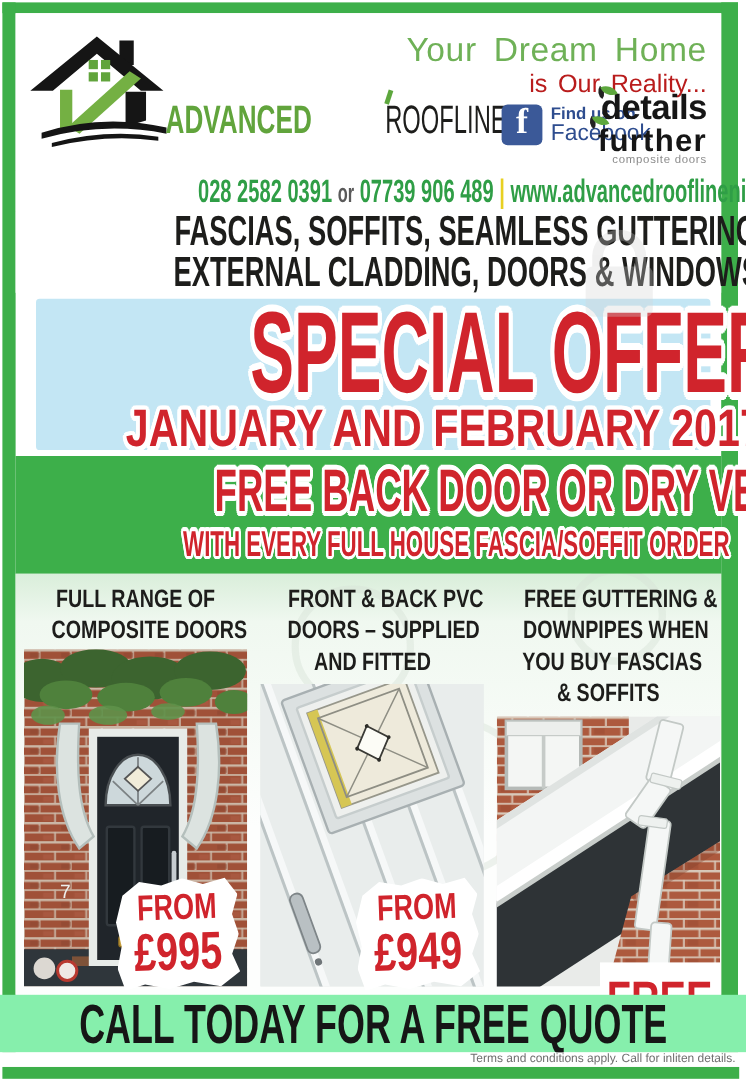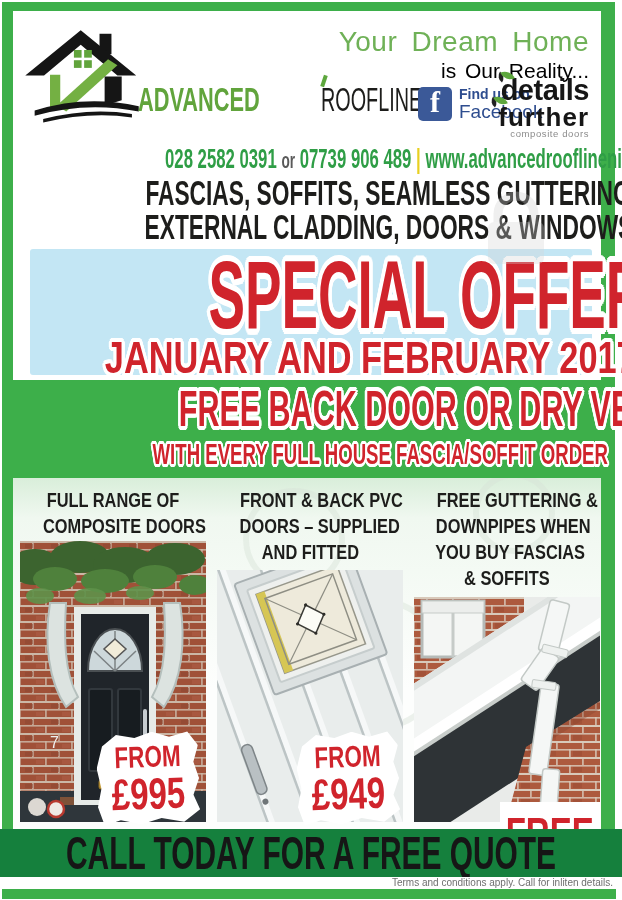--- a/index.html
+++ b/index.html
@@ -20,21 +20,21 @@
   .frame-bottom{position:absolute;left:2px;right:6px;top:889px;height:10px;background:#3daf4a;}
 
   
   .header{position:absolute;left:13px;top:11px;width:588px;height:131px;background:#fff;}
   .logo-svg{position:absolute;left:8px;top:6px;width:128px;height:118px;}
   .brand{position:absolute;left:125px;top:70px;height:40px;white-space:nowrap;}
   .brand-adv{font-size:33px;font-weight:800;color:#61a43c;letter-spacing:0;--sx:.66;}
   .brand-roof{font-size:33px;font-weight:400;color:#1d1d1b;--sx:.60;margin-left:-2px;}
   .roof-accent{position:absolute;left:184px;top:-6px;width:4px;height:12px;background:#5da73d;transform:rotate(18deg);}
   .tagline1{position:absolute;right:12px;top:15px;font-size:28px;color:#6fb157;word-spacing:6px;letter-spacing:.5px;}
-  .tagline2{position:absolute;right:12px;top:48px;font-size:21px;color:#000000;word-spacing:3px;}
+  .tagline2{position:absolute;right:12px;top:48px;font-size:21px;color:#b91c1c;word-spacing:3px;}
   .fb{position:absolute;left:405px;top:76px;display:flex;align-items:center;}
   .fb-icon{width:34px;height:34px;background:#3b5998;border-radius:5px;color:#fff;font-weight:800;
            font-size:30px;line-height:30px;text-align:center;font-family:"Liberation Serif",serif;}
   .fb-text{margin-left:7px;color:#2e4d8f;line-height:1.05;}
   .fb-find{font-size:14px;font-weight:700;}
   .fb-name{font-size:19px;font-weight:400;}
   .partner-inliten{position:absolute;right:12px;top:63px;font-size:29px;font-weight:800;color:#161616;letter-spacing:-.5px;}
   .partner-arcadia{position:absolute;right:12px;top:91px;font-size:26px;font-weight:800;color:#161616;letter-spacing:1px;}
   .partner-sub{position:absolute;right:12px;top:117px;font-size:9.5px;color:#8b8b8b;letter-spacing:.6px;}
   .leaf{position:absolute;width:11px;height:11px;background:#5da73d;border-radius:0 100% 0 100%;}
@@ -77,21 +77,21 @@
          display:flex;flex-direction:column;align-items:center;justify-content:center;transform:rotate(-2deg);
          clip-path:polygon(6% 14%,20% 2%,38% 6%,55% 0%,72% 6%,90% 1%,100% 16%,95% 34%,100% 52%,94% 70%,100% 86%,84% 99%,62% 94%,42% 100%,22% 95%,6% 100%,0% 80%,4% 60%,0% 38%);}
   .badge-from{font-size:30px;font-weight:900;line-height:31px;--sx:.75;}
   .badge-price{font-size:44px;font-weight:900;line-height:44px;--sx:.75;}
   .badge-free{clip-path:none;transform:none;margin-top:44px;}
 
   
   .padlock{position:absolute;left:468px;top:188px;width:96px;height:80px;opacity:.32;z-index:3;}
 
   
-  .cta{position:absolute;left:0;top:829px;width:622px;height:48px;background:#15803d;
+  .cta{position:absolute;left:0;top:829px;width:622px;height:48px;background:#86efac;
        display:flex;align-items:center;justify-content:center;z-index:5;}
   .cta-text{font-size:46px;font-weight:900;color:#161616;line-height:46px;--sx:.65;}
   .terms{position:absolute;left:0;top:877px;width:622px;height:12px;background:#fff;
          font-size:10px;line-height:12px;color:#6f6f6f;text-align:right;box-sizing:border-box;padding-right:9px;z-index:5;}
 </style>
 </head>
 <body>
 
 <div class="page">
   <div class="frame-top"></div>

